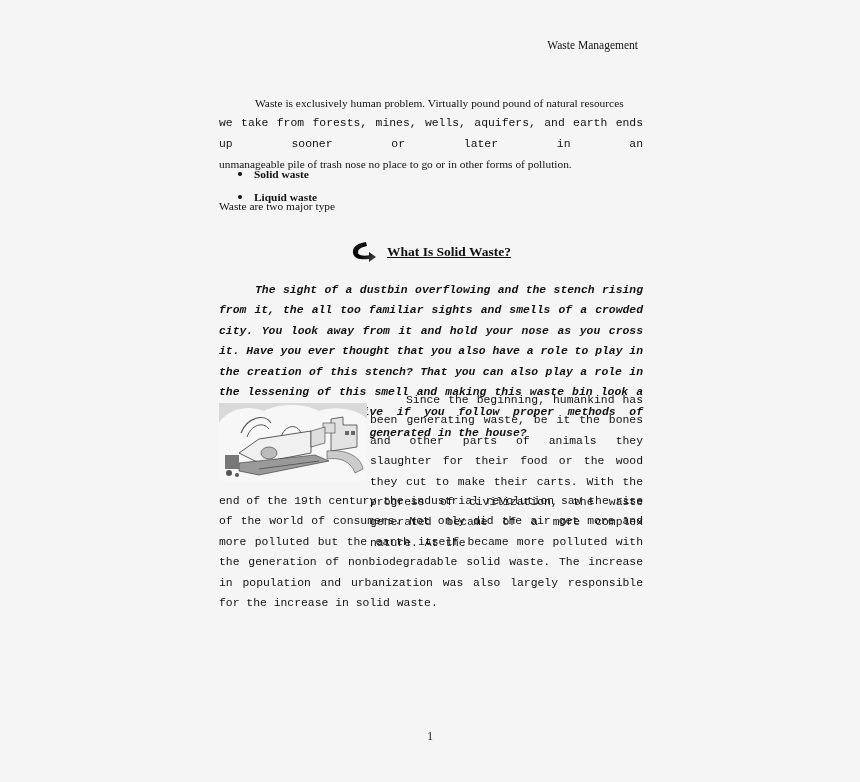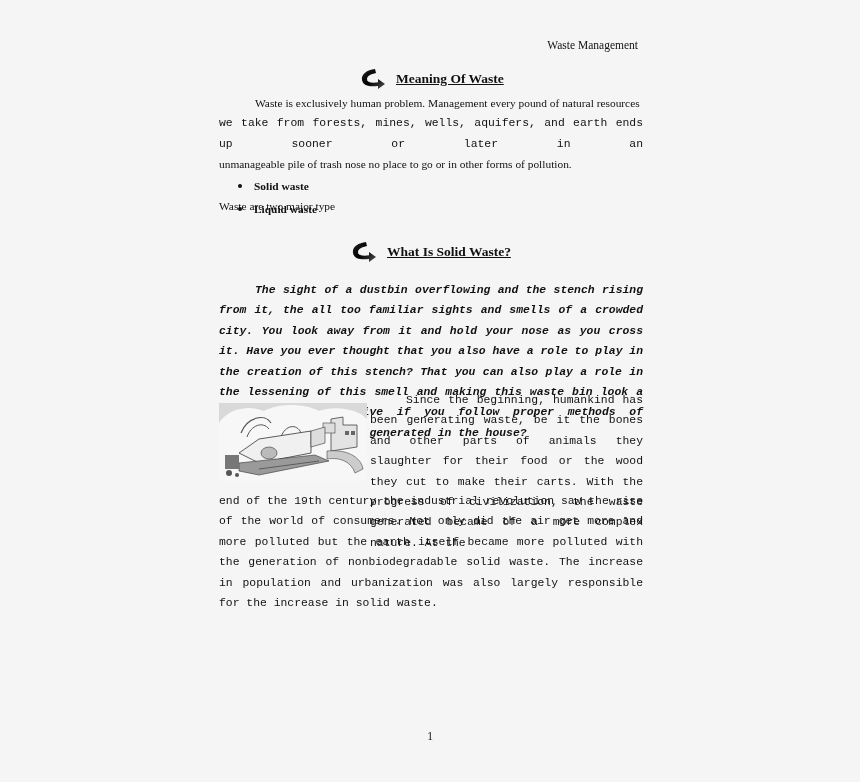--- a/index.html
+++ b/index.html
@@ -60,21 +60,21 @@
     text-align: justify;
     text-align-last: left;
     font-family: Liberation Mono, monospace;
   }
   .para-1 { top: 93px; }
   .para-1 .first { text-indent: 36px; }
   .intro-line { top: 155px; margin-top: 41px; }
   .bullets {
     position: absolute;
     left: 219px;
-    top: 175px;
+    top: 163px;
     margin: 0;
     padding: 0;
     list-style: none;
     font-size: 11.4px;
   }
   .bullets li {
     position: relative;
     padding-left: 35px;
     line-height: 23px;
     font-weight: bold;
@@ -128,39 +128,23 @@
     font-size: 11.5px;
   }
 </style>
 </head>
 <body>
 
 <div class="page">
 
   <div class="running-header">Waste Management</div>
 
-  <div class="heading heading-1">
-    <span class="h-icon">
-      <svg width="30" height="26" viewBox="0 0 30 26">
-        <defs>
-          <linearGradient id="g1" x1="0" y1="0" x2="1" y2="1">
-            <stop offset="0" stop-color="#222"></stop>
-            <stop offset="0.5" stop-color="#000"></stop>
-            <stop offset="1" stop-color="#555"></stop>
-          </linearGradient>
-        </defs>
-        <path d="M17 3 C9 4, 3 8, 4 14 C5 20, 12 21, 20 20 L20 23 L27 18 L20 13 L20 16 C13 17, 9 16, 9 13 C9 10, 13 8, 18 7 Z" fill="url(#g1)"></path>
-        <path d="M9 14 C10 16, 14 17, 20 16" stroke="#fff" stroke-width="0.8" fill="none" opacity="0.6"></path>
-      </svg>
-    </span>
-    <span class="h-text">Meaning Of Waste</span>
-  </div>
 
   <div class="col para-1">
-    <p class="first">Waste is exclusively human problem. Management every pound of natural resources</p>
+    <p class="first">Waste is exclusively human problem. Virtually pound pound of natural resources</p>
     <p class="justify" style="text-align-last: justify;">we take from forests, mines, wells, aquifers, and earth ends up sooner or later in an</p>
     <p>unmanageable pile of trash nose no place to go or in other forms of pollution.</p>
   </div>
 
   <div class="col intro-line" style="top:155px;">Waste are two major type</div>
 
   <ul class="bullets">
     <li>
       <span class="dot"></span>
       <span>Solid waste</span>

